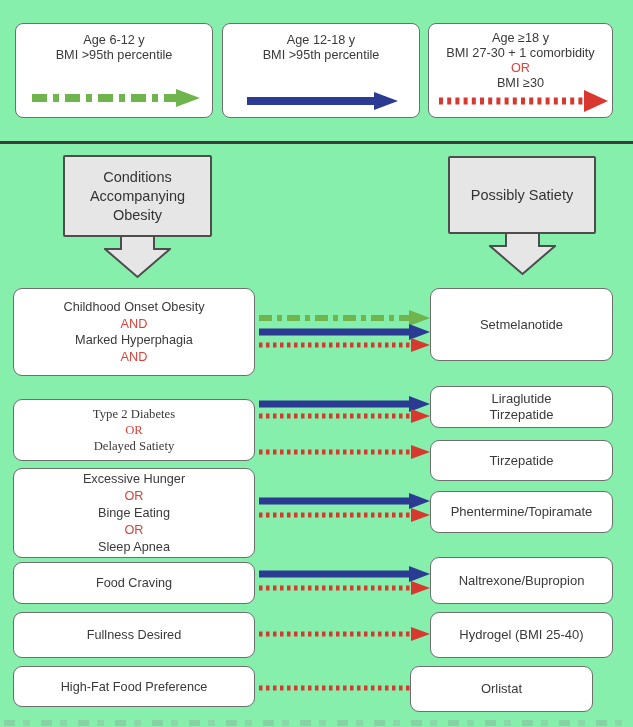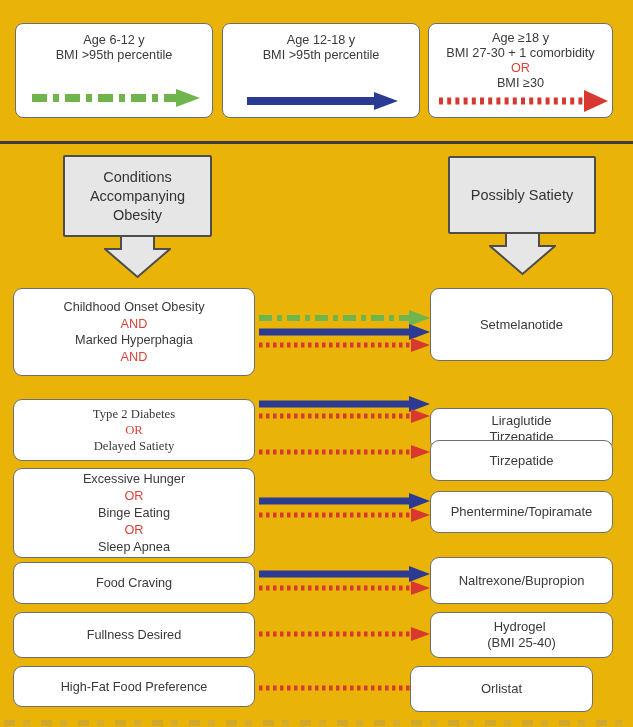--- a/index.html
+++ b/index.html
@@ -1,17 +1,17 @@
 <!DOCTYPE html>
 <html style="--green: #6fb44c; --blue: #2b3a92; --red: #d8382f; --red_text: #d9443a; --box_border: #6e6e6e; --header_fill: #e6e6e6; --header_border: #4d4d4d; --text: #3a3a3a; --divider: #3d3d3d;"><head>
 <meta charset="utf-8">
 <style>
   html,body{margin:0;padding:0;background:#ffffff;}
   #canvas{
-    position:relative;width:633px;height:727px;background:#eab308;
+    position:relative;width:633px;height:727px;background:#86efac;
     font-family:"Liberation Sans",sans-serif;overflow:hidden;
   }
   .box{
     position:absolute;background:#fff;border:1.7px solid var(--box_border);
     border-radius:9px;display:flex;flex-direction:column;align-items:center;
     justify-content:center;text-align:center;color:var(--text);
     font-size:12.7px;line-height:16px;box-sizing:border-box;
   }
   .topbox{justify-content:flex-start;padding-top:9px;border-radius:8px;line-height:15px;}
   .medbox{font-size:13px;}
@@ -174,38 +174,38 @@
 
   <svg class="arrow r" style="left:258px;top:679px;" width="172" height="18">
     <line x1="1" y1="9" x2="154" y2="9" stroke-width="5" stroke-dasharray="3.5 3.5"></line>
     <polygon points="153,2 172,9 153,16"></polygon>
   </svg>
 
   <div class="box medbox" style="left:430px;top:288px;width:183px;height:73px;">
     <span>Setmelanotide</span>
   </div>
 
-  <div class="box medbox" style="left:430px;top:408px;width:183px;height:42px;line-height:16px;">
+  <div class="box medbox" style="left:430px;top:386px;width:183px;height:42px;line-height:16px;">
     <span>Liraglutide</span>
     <span>Tirzepatide</span>
   </div>
 
   <div class="box medbox" style="left:430px;top:440px;width:183px;height:41px;">
     <span>Tirzepatide</span>
   </div>
 
   <div class="box medbox" style="left:430px;top:491px;width:183px;height:42px;">
     <span>Phentermine/Topiramate</span>
   </div>
 
   <div class="box medbox" style="left:430px;top:557px;width:183px;height:47px;">
     <span>Naltrexone/Bupropion</span>
   </div>
 
-  <div class="box medbox" style="left:430px;top:612px;width:183px;height:46px;flex-direction:column;">
+  <div class="box medbox" style="left:430px;top:612px;width:183px;height:46px;flex-direction:row;">
     <span style="white-space:pre;">Hydrogel </span>
       <span class="bold">(BMI 25-40)</span>
   </div>
 
   <div class="box medbox" style="left:410px;top:666px;width:183px;height:46px;">
     <span>Orlistat</span>
   </div>
 
   <div id="remnant"></div>
 </div>

